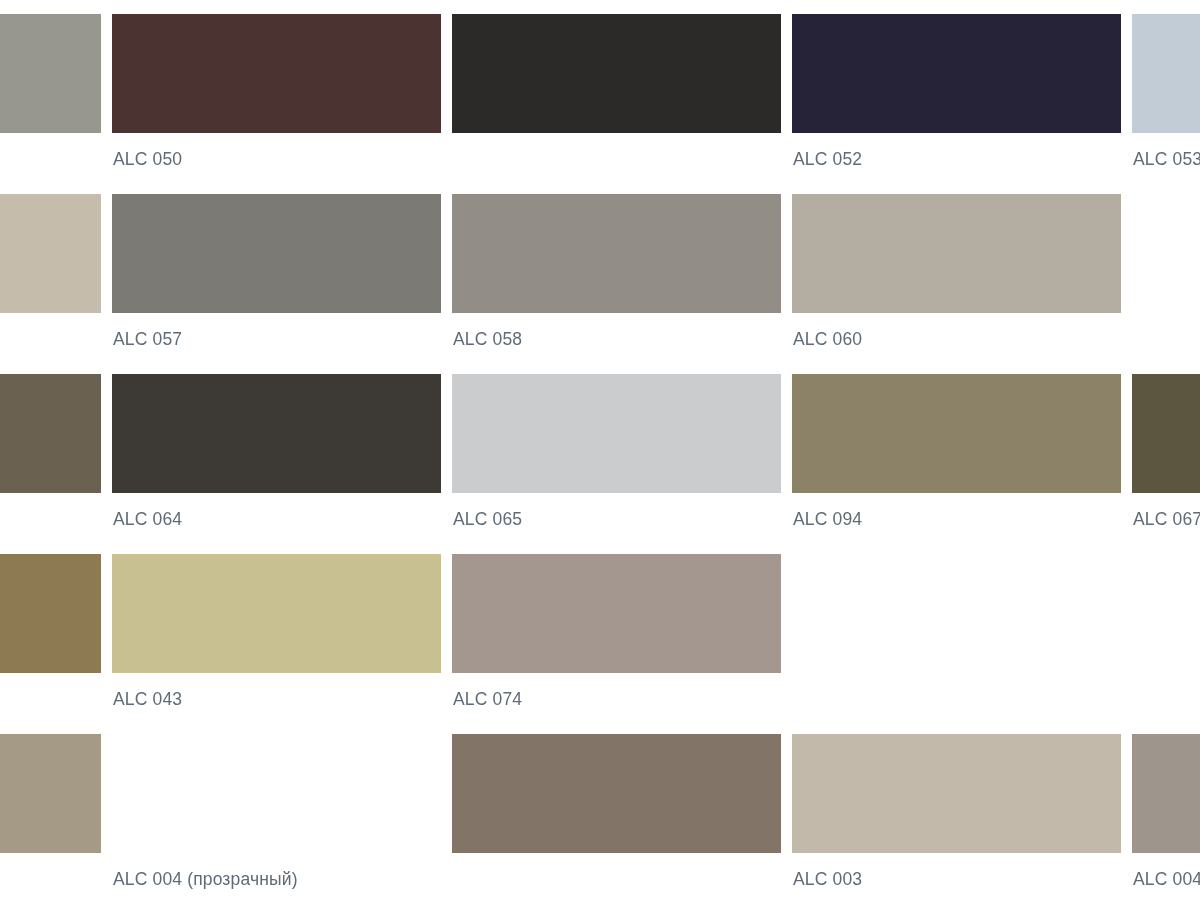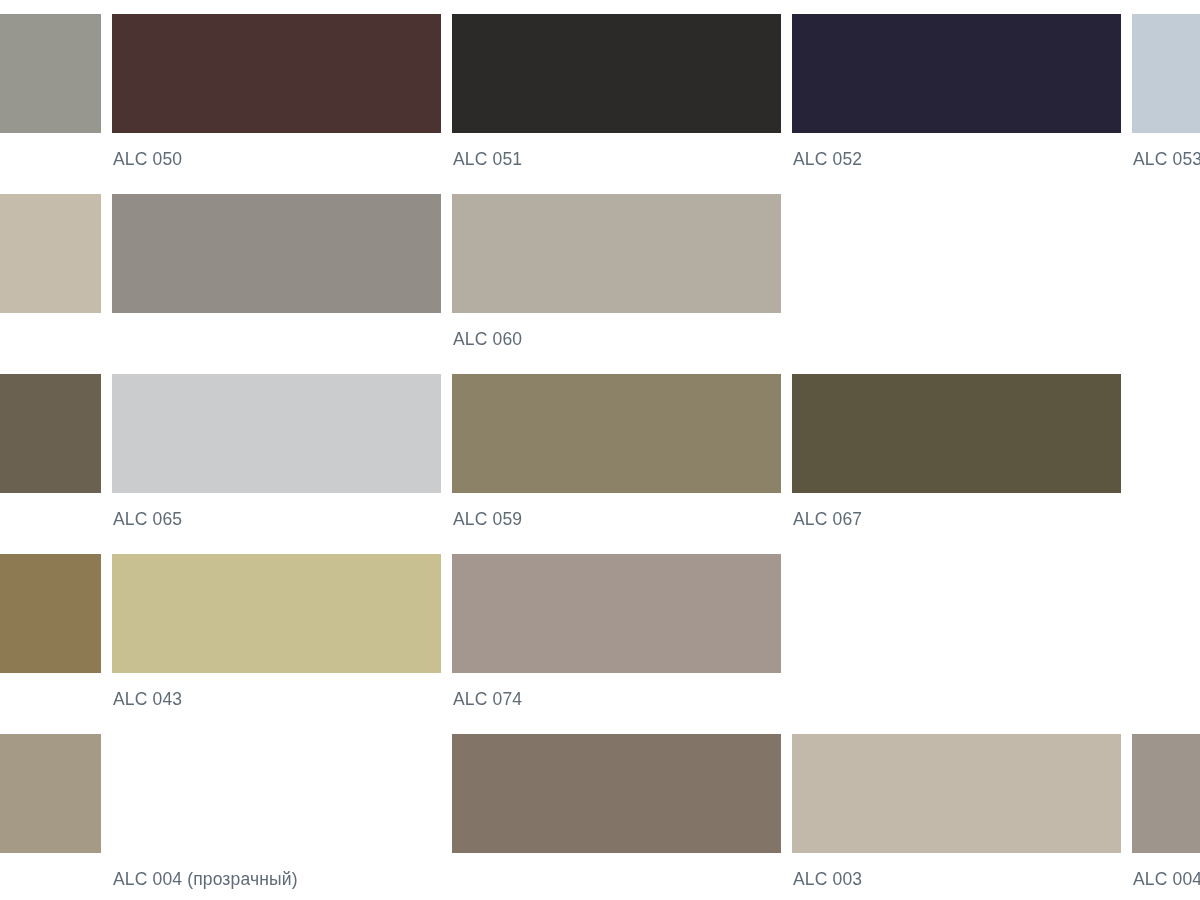--- a/index.html
+++ b/index.html
@@ -74,56 +74,64 @@
         <div class="swatch-cell">
           <div class="swatch-chip" style="background: rgb(151, 150, 143);"></div>
           <div class="swatch-label"></div>
         </div>
         <div class="swatch-cell">
           <div class="swatch-chip" style="background: rgb(74, 51, 48);"></div>
           <div class="swatch-label">ALC 050</div>
         </div>
         <div class="swatch-cell">
           <div class="swatch-chip" style="background: rgb(43, 42, 41);"></div>
-          <div class="swatch-label">ALC 051</div>
         </div>
         <div class="swatch-cell">
           <div class="swatch-chip" style="background: rgb(38, 35, 56);"></div>
           <div class="swatch-label">ALC 052</div>
         </div>
         <div class="swatch-cell">
           <div class="swatch-chip" style="background: rgb(194, 204, 214);"></div>
           <div class="swatch-label">ALC 053</div>
         </div>
       </div>
       <div class="swatch-row">
         <div class="swatch-cell">
           <div class="swatch-chip" style="background: rgb(198, 188, 171);"></div>
           <div class="swatch-label"></div>
         </div>
         <div class="swatch-cell">
+          <div class="swatch-chip" style="background: rgb(124, 122, 117);"></div>
+          <div class="swatch-label">ALC 057</div>
+        </div>
+        <div class="swatch-cell">
           <div class="swatch-chip" style="background: rgb(147, 141, 136);"></div>
+          <div class="swatch-label">ALC 058</div>
         </div>
         <div class="swatch-cell">
           <div class="swatch-chip" style="background: rgb(180, 173, 161);"></div>
           <div class="swatch-label">ALC 060</div>
         </div>
       </div>
       <div class="swatch-row">
         <div class="swatch-cell">
           <div class="swatch-chip" style="background: rgb(107, 97, 80);"></div>
           <div class="swatch-label"></div>
         </div>
         <div class="swatch-cell">
+          <div class="swatch-chip" style="background: rgb(61, 57, 52);"></div>
+          <div class="swatch-label">ALC 064</div>
+        </div>
+        <div class="swatch-cell">
           <div class="swatch-chip" style="background: rgb(203, 204, 206);"></div>
           <div class="swatch-label">ALC 065</div>
         </div>
         <div class="swatch-cell">
           <div class="swatch-chip" style="background: rgb(140, 130, 104);"></div>
-          <div class="swatch-label">ALC 059</div>
+          <div class="swatch-label">ALC 094</div>
         </div>
         <div class="swatch-cell">
           <div class="swatch-chip" style="background: rgb(92, 85, 63);"></div>
           <div class="swatch-label">ALC 067</div>
         </div>
       </div>
       <div class="swatch-row">
         <div class="swatch-cell">
           <div class="swatch-chip" style="background: rgb(141, 122, 82);"></div>
           <div class="swatch-label"></div>

